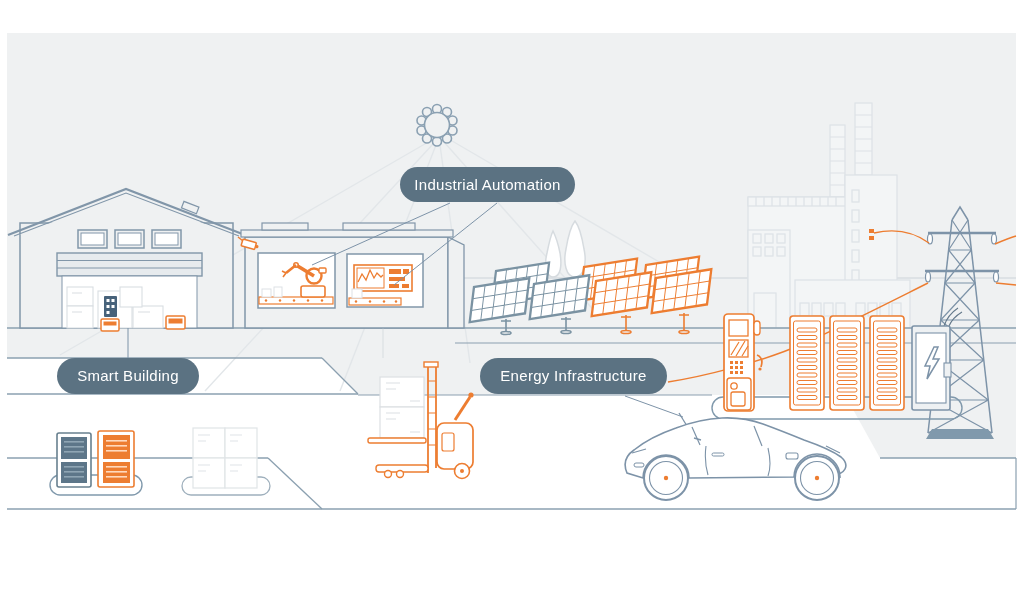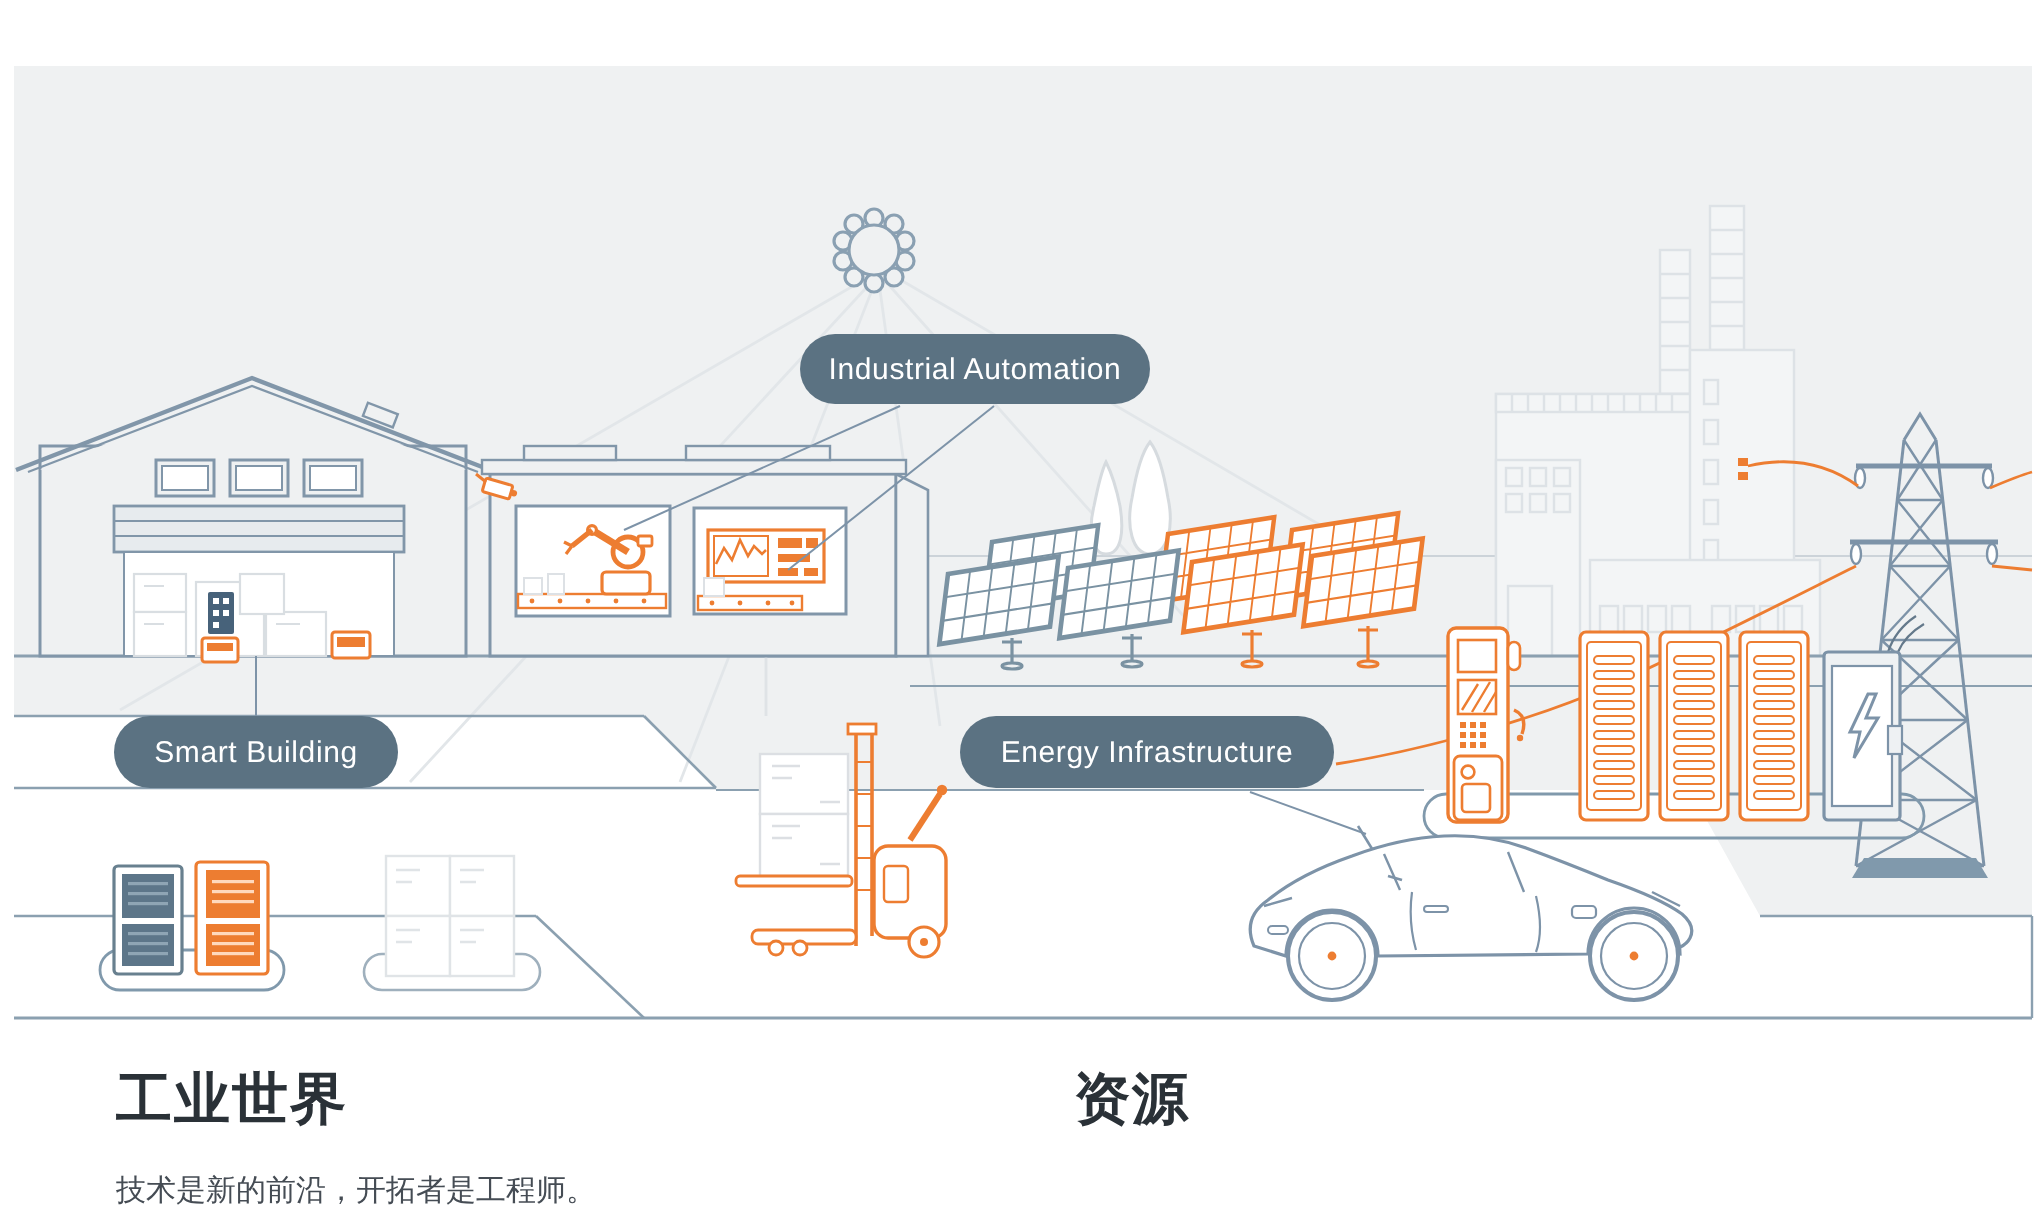--- a/index.html
+++ b/index.html
@@ -419,21 +419,16 @@
     <text x="128" y="356" text-anchor="middle" class="pill-label">Smart Building</text>
   </g>
   <g>
     <rect x="480" y="333" width="187" height="36" rx="18" fill="#5b7282"></rect>
     <text x="573.5" y="356" text-anchor="middle" class="pill-label">Energy Infrastructure</text>
   </g>
 
 </svg>
 
   
-  <div class="text-col col-left">
-    <h2 class="sec-title">工业世界</h2>
-    <p class="sec-body">技术是新的前沿，开拓者是工程师。</p>
+  <div class="text-col col-right">
   </div>
-  <div class="text-col col-right">
-    <h2 class="sec-title">资源</h2>
-  </div>
 
 </div>
 
 </body></html>

